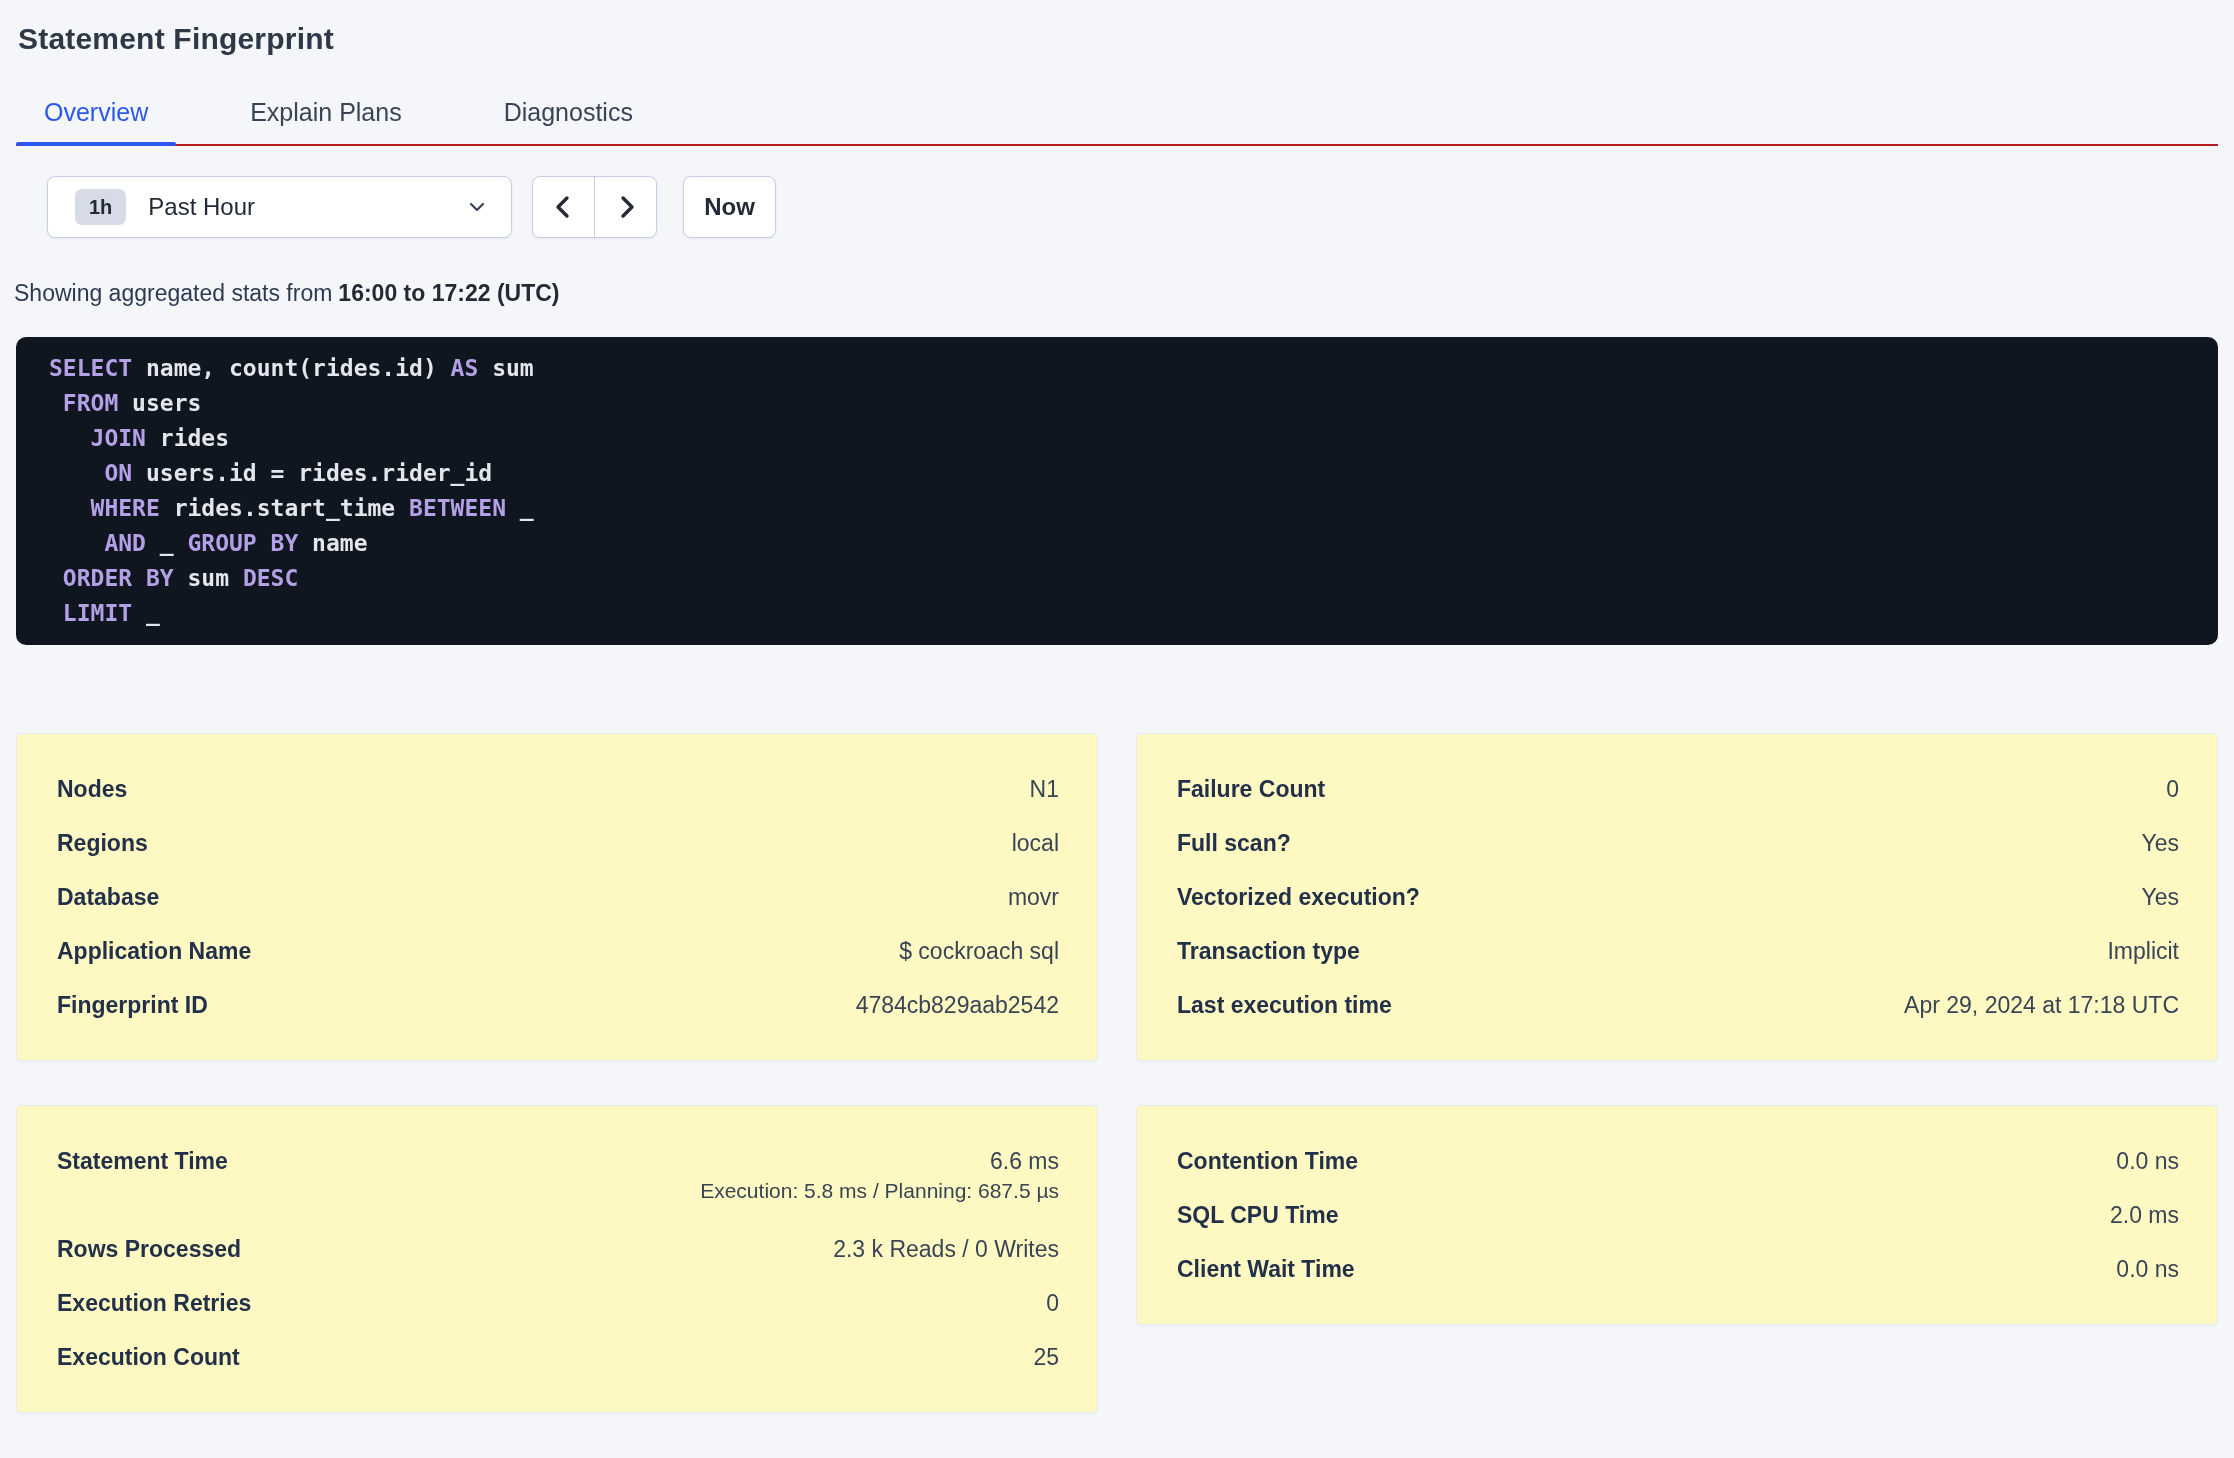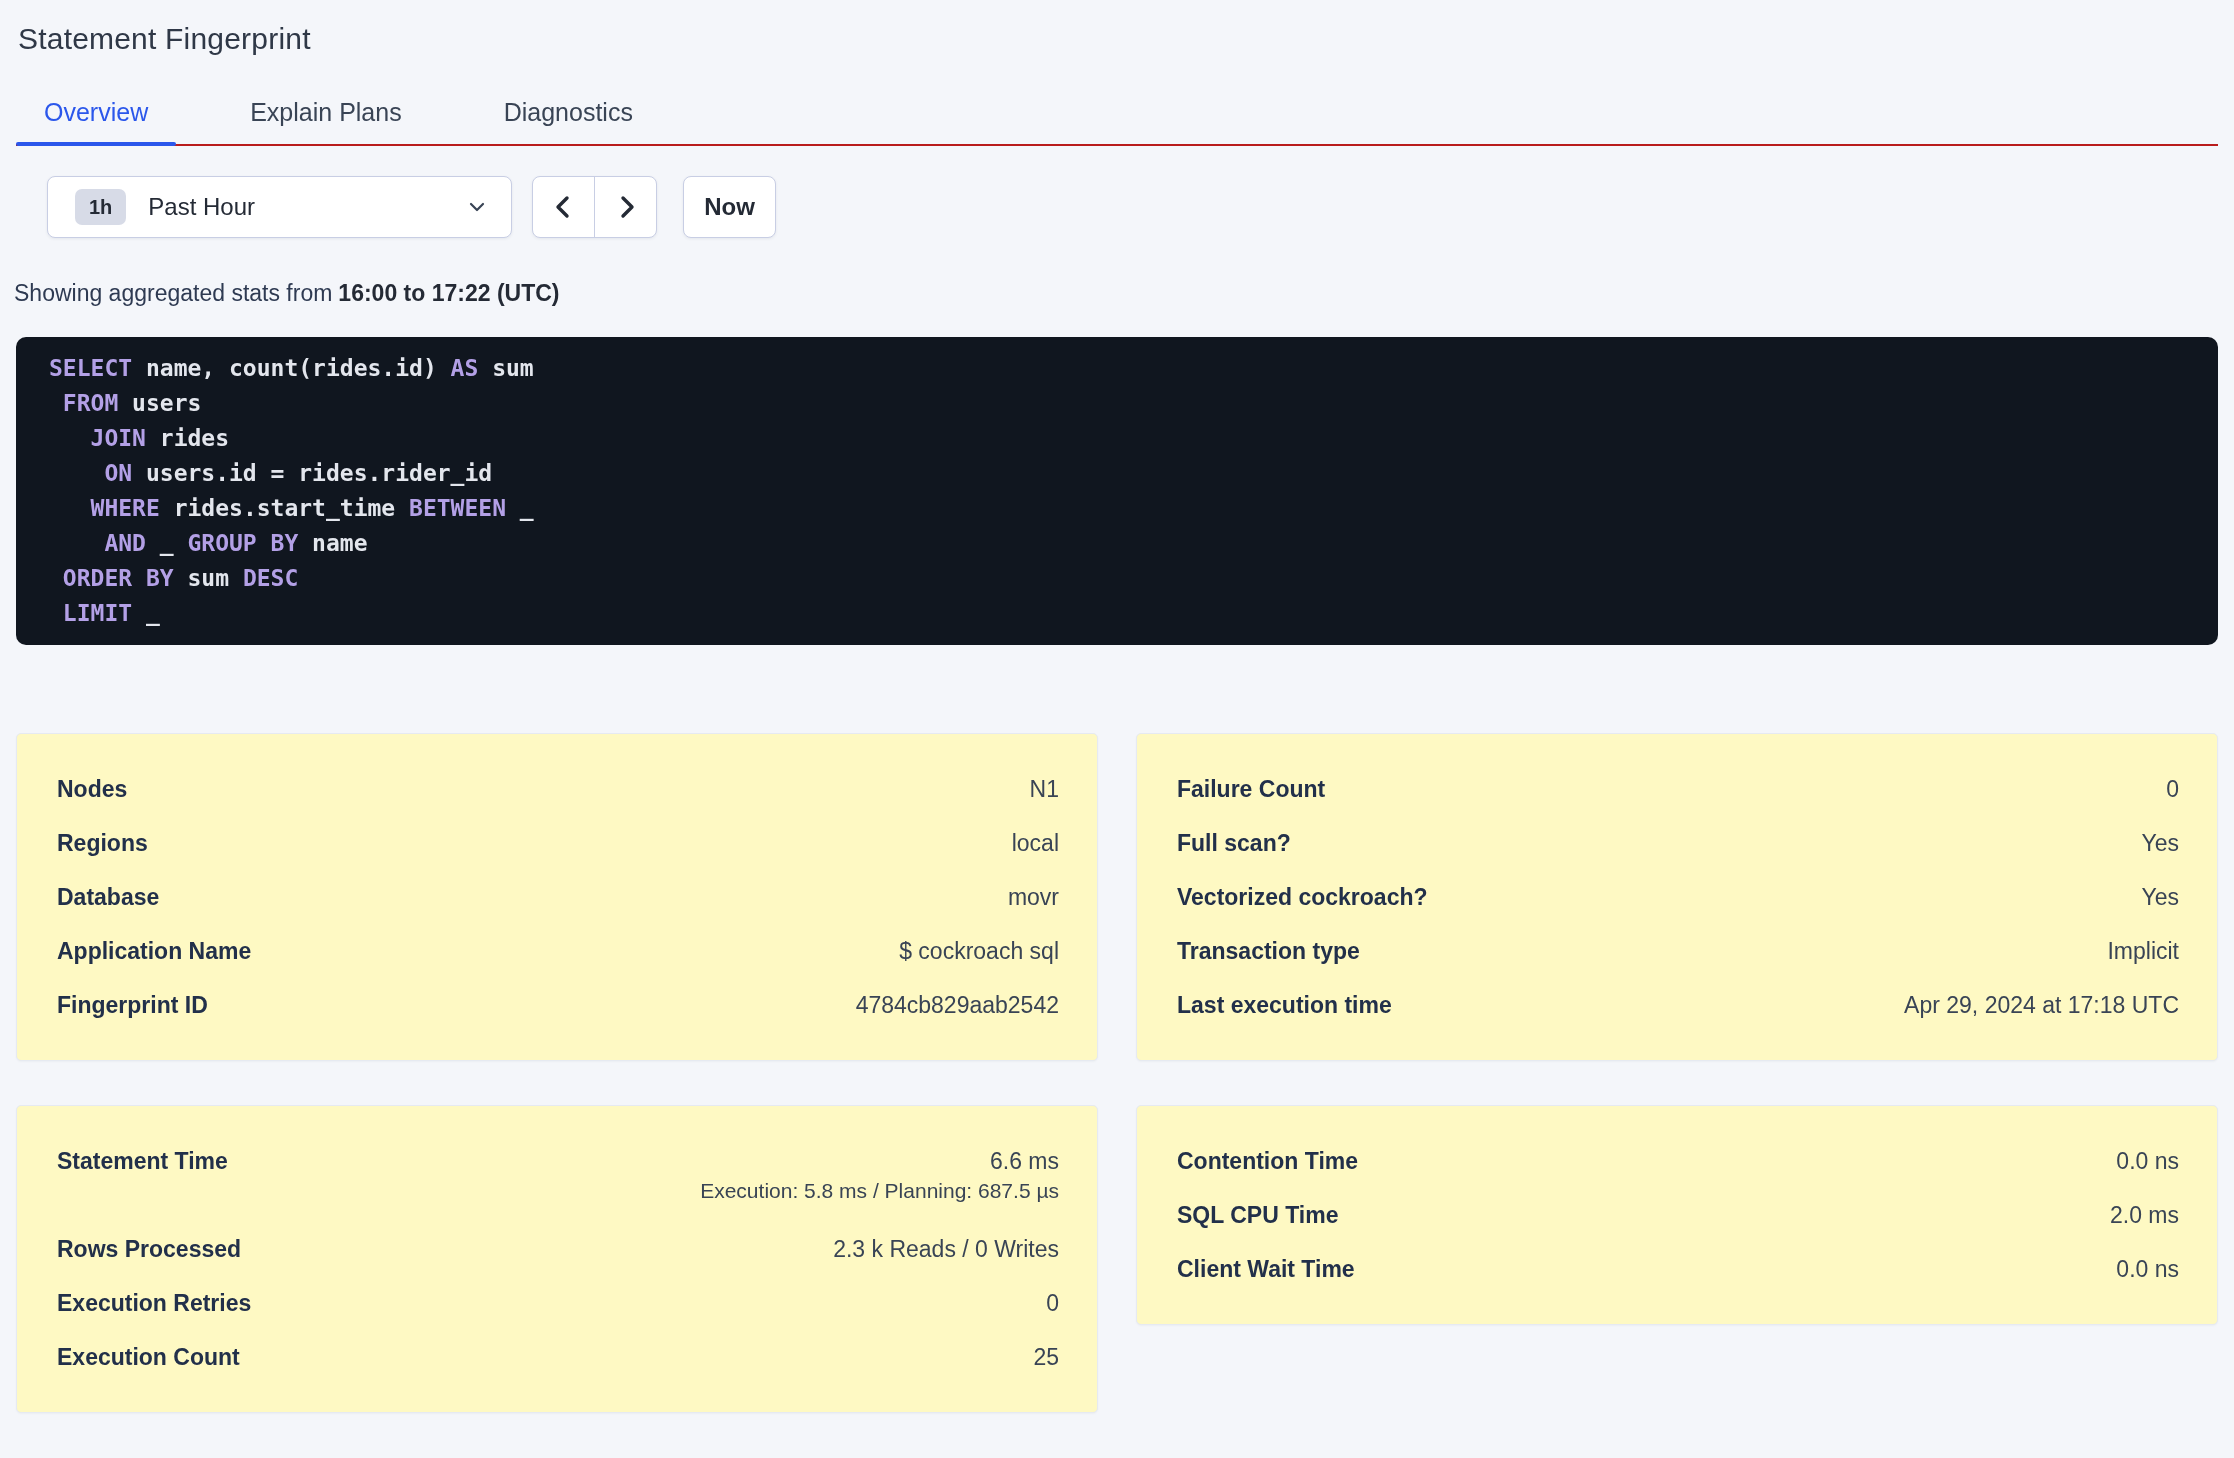--- a/index.html
+++ b/index.html
@@ -9,21 +9,21 @@
     font-family: "Liberation Sans", "DejaVu Sans", sans-serif;
     color: #394455;
     overflow: hidden;
   }
   .page { padding: 0 16px; }
 
   
   .page-title {
     margin: 22px 0 8px 2px;
     font-size: 30px;
-    font-weight: 400;
+    font-weight: 700;
     color: #2f3847;
     letter-spacing: .2px;
   }
 
   
   .tabbar {
     display: flex;
     margin-top: 42px;
     border-bottom: 2px solid #b91c1c;
   }
@@ -270,21 +270,21 @@
     <div class="card">
       <div class="row">
         <span class="label">Failure Count</span>
         <span class="value">0</span>
       </div>
       <div class="row">
         <span class="label">Full scan?</span>
         <span class="value">Yes</span>
       </div>
       <div class="row">
-        <span class="label">Vectorized cockroach?</span>
+        <span class="label">Vectorized execution?</span>
         <span class="value">Yes</span>
       </div>
       <div class="row">
         <span class="label">Transaction type</span>
         <span class="value">Implicit</span>
       </div>
       <div class="row">
         <span class="label">Last execution time</span>
         <span class="value">Apr 29, 2024 at 17:18 UTC</span>
       </div>

